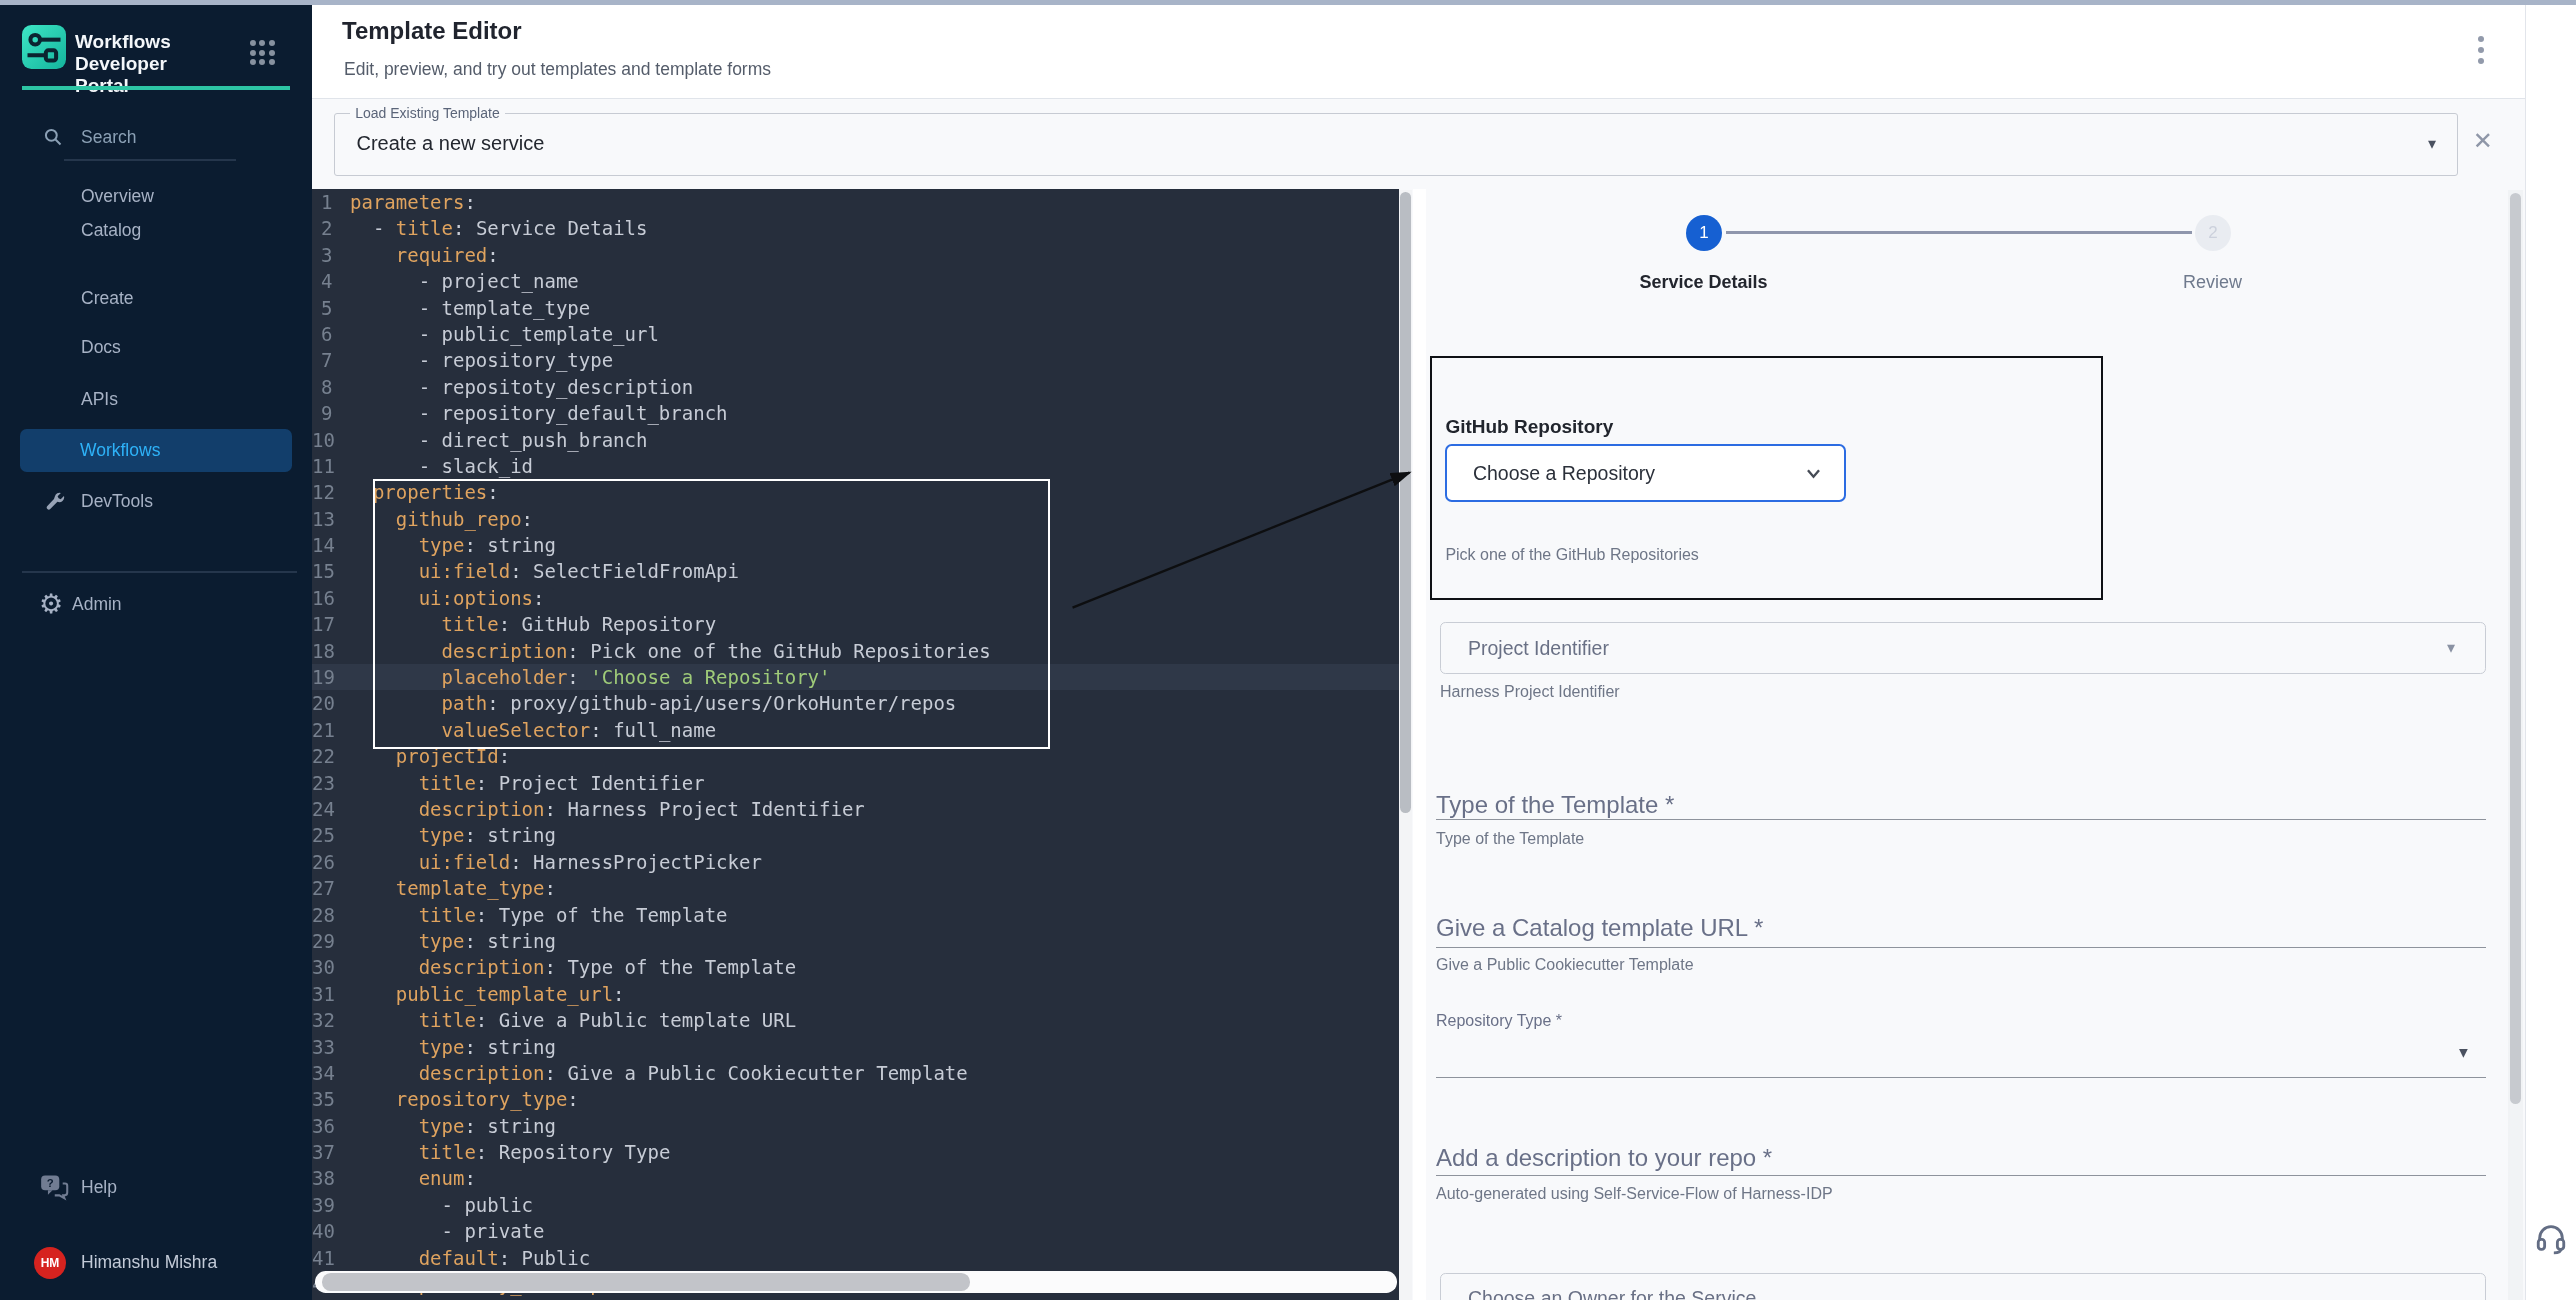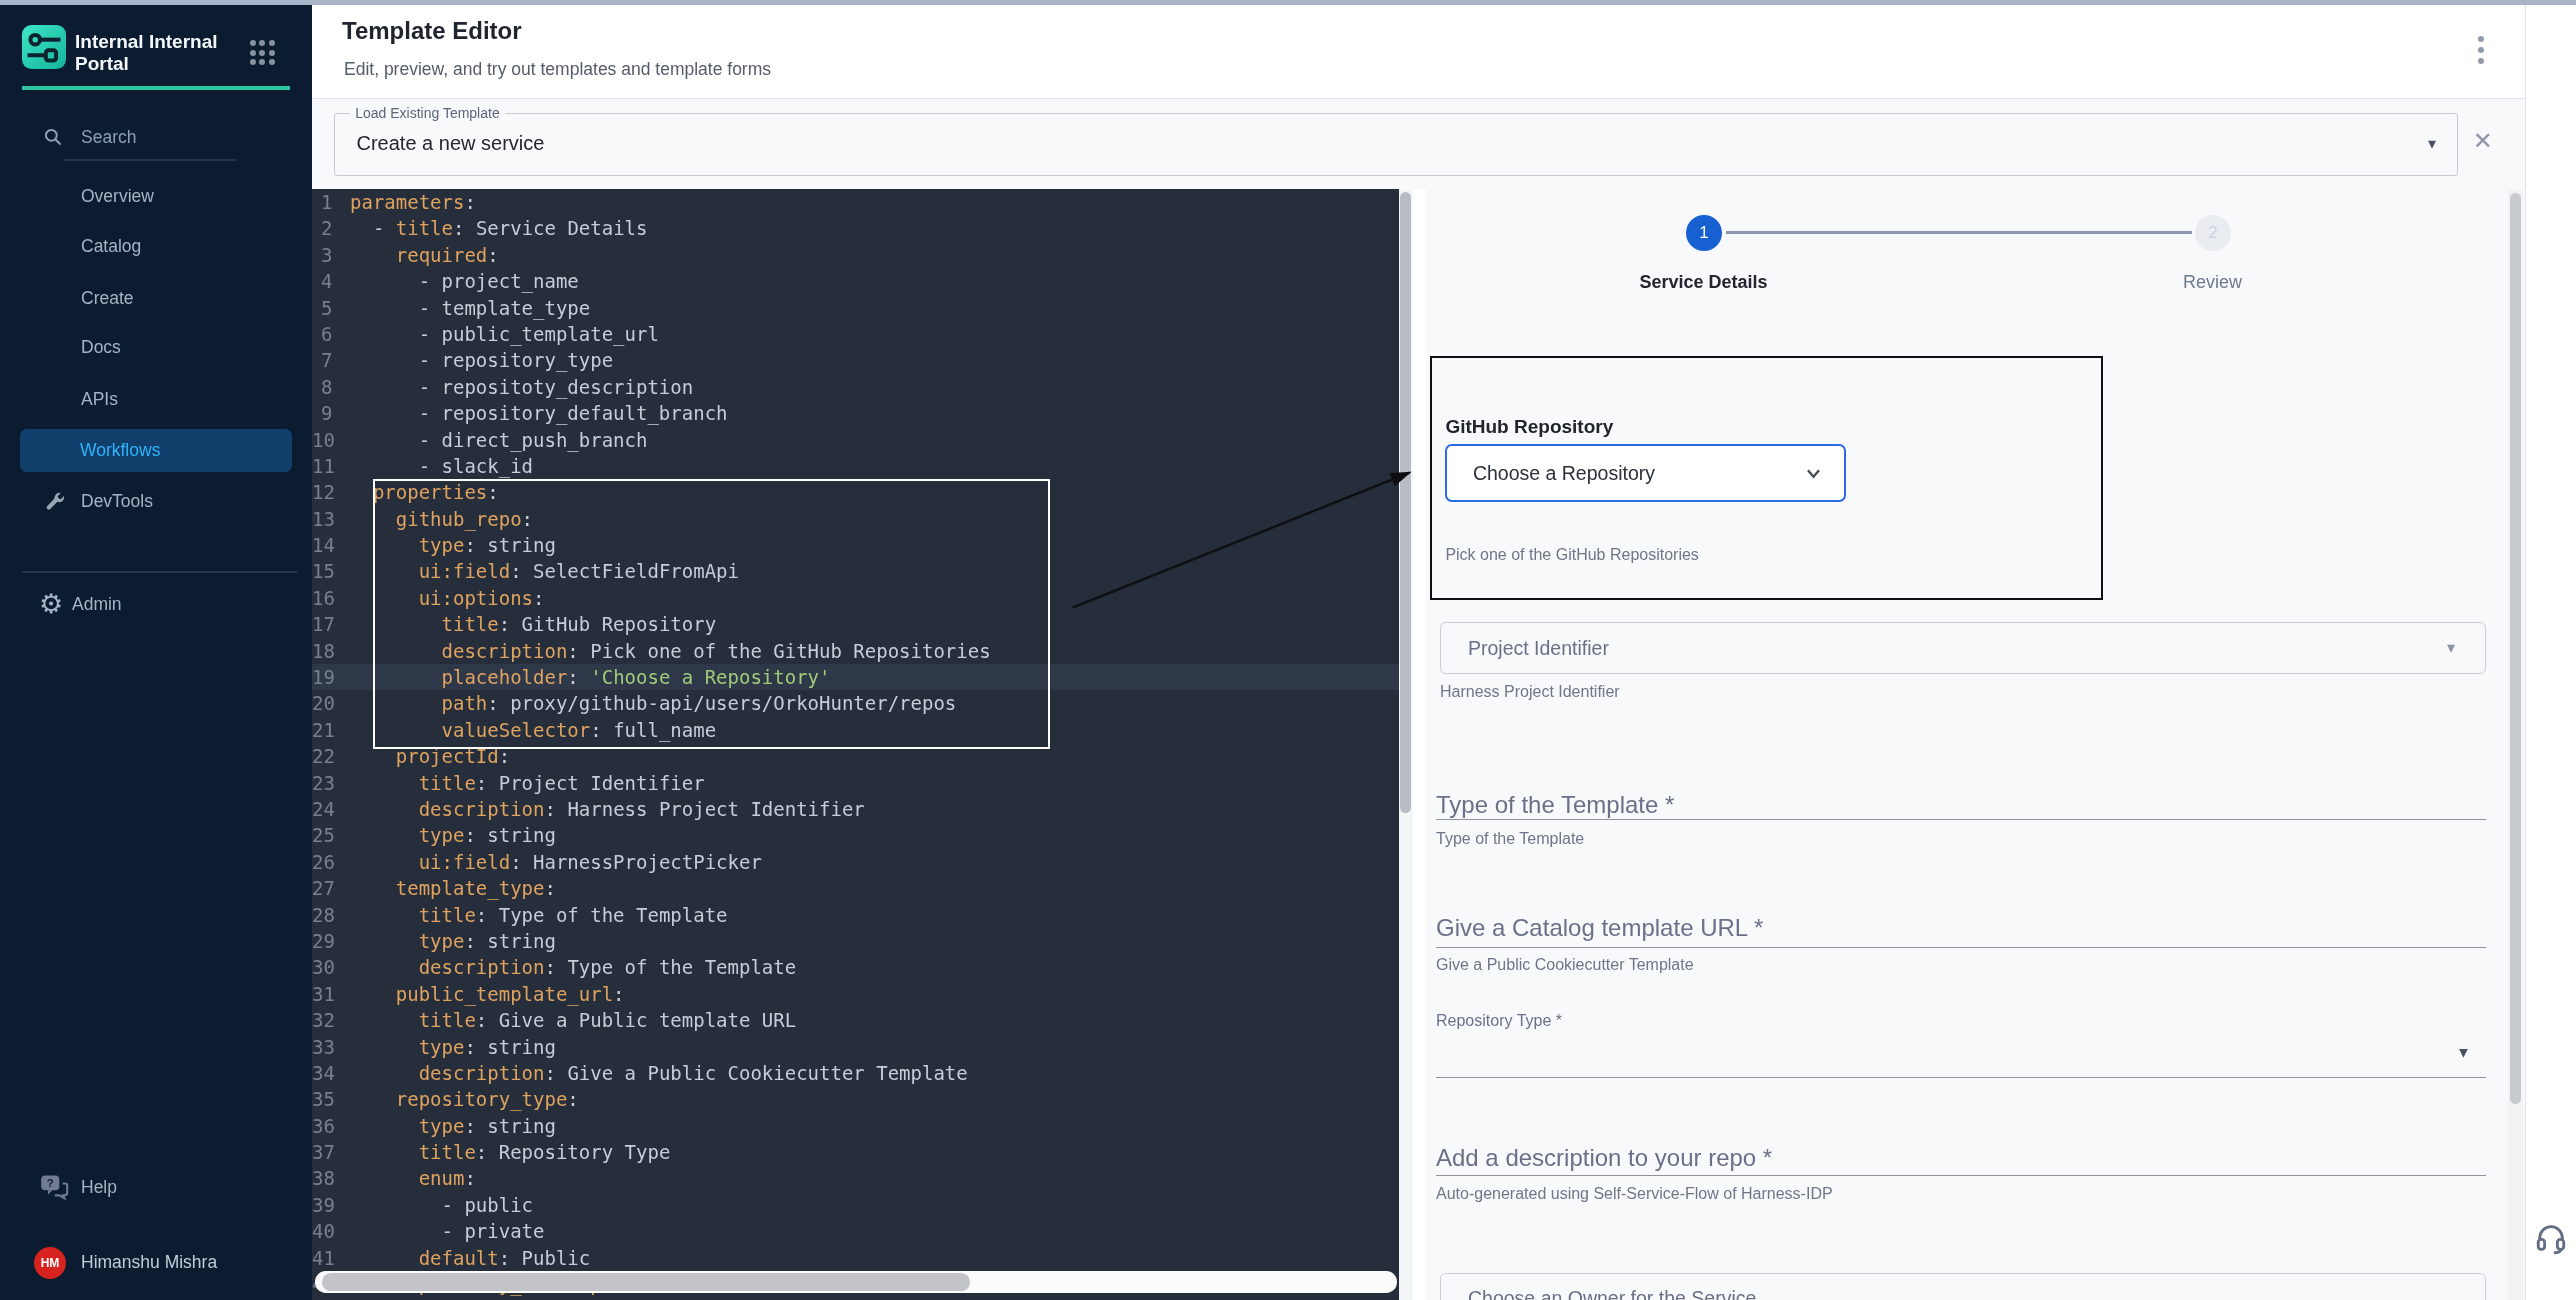--- a/index.html
+++ b/index.html
@@ -142,21 +142,21 @@
 <div class="abs" id="sidebar">
   <div class="abs" id="logo-badge">
     <svg width="44" height="44" viewBox="0 0 24 24">
       <circle cx="7.2" cy="8" r="2.6" fill="none" stroke="#0b2430" stroke-width="2.2"></circle>
       <line x1="9.8" y1="8" x2="21" y2="8" stroke="#0b2430" stroke-width="2.2"></line>
       <line x1="3" y1="16.5" x2="13" y2="16.5" stroke="#0b2430" stroke-width="2.2"></line>
       <rect x="13" y="13.8" width="5.6" height="5.6" rx="1.4" fill="none" stroke="#0b2430" stroke-width="2.2"></rect>
     </svg>
   </div>
   <div class="abs" id="brand">
-    <div>Internal Internal</div>
+    <div>Workflows Developer</div>
     <div>Portal</div>
   </div>
   <div class="abs" id="grid-icon">
     <i></i>
       <i></i>
       <i></i>
       <i></i>
       <i></i>
       <i></i>
       <i></i>
@@ -171,21 +171,21 @@
       <line x1="15" y1="15" x2="21" y2="21" stroke="#8ba0b5" stroke-width="2.4"></line>
     </svg>
     <span class="lbl">Search</span>
   </div>
   <div class="abs" id="divider1"></div>
 
   <div id="nav-items">
       <div class="side-row" style="top: 170px;">
         <span class="lbl">Overview</span>
       </div>
-      <div class="side-row" style="top: 220px;">
+      <div class="side-row" style="top: 204px;">
         <span class="lbl">Catalog</span>
       </div>
       <div class="side-row" style="top: 272px;">
         <span class="lbl">Create</span>
       </div>
       <div class="side-row" style="top: 321px;">
         <span class="lbl">Docs</span>
       </div>
       <div class="side-row" style="top: 373px;">
         <span class="lbl">APIs</span>

